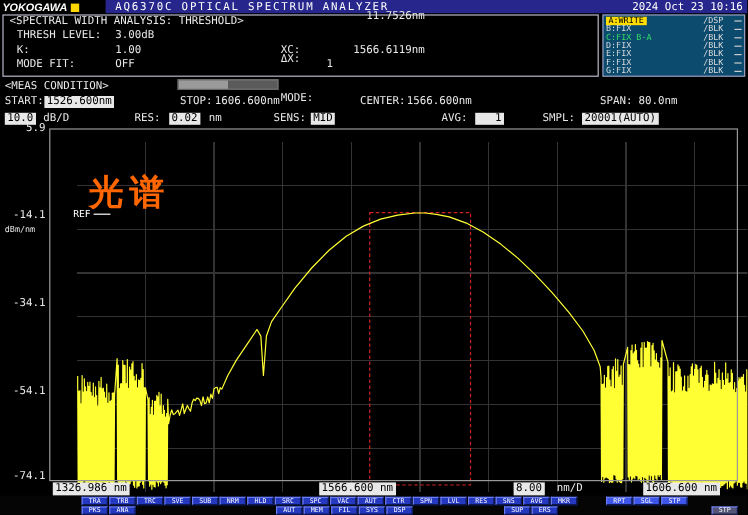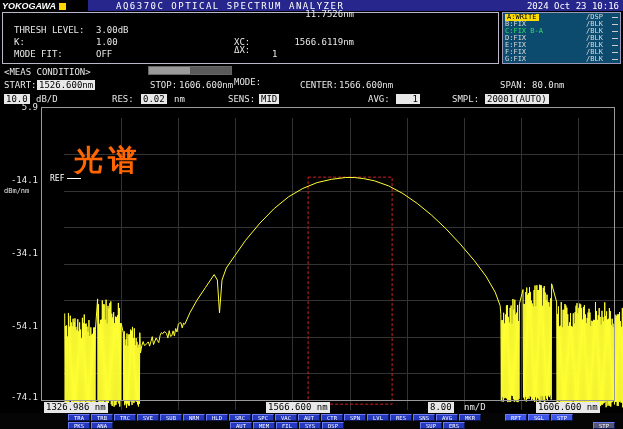--- a/index.html
+++ b/index.html
@@ -3,40 +3,40 @@
 <meta charset="utf-8">
 <style>
   html,body{margin:0;padding:0;background:#000;}
   .screen{position:relative;width:623px;height:429px;background:#000;overflow:hidden;
           font-family:"DejaVu Sans Mono",monospace;color:#e8e8e8;font-size:9px;}
   .abs{position:absolute;white-space:pre;}
   
   .brand{left:2px;top:1px;font:bold italic 9px "Liberation Sans",sans-serif;color:#fff;}
   .brand-mark{display:inline-block;width:7px;height:7px;background:#ffd700;margin-left:3px;vertical-align:-1px;}
   .titlebar{left:88px;top:0;width:535px;height:11px;background:#26268c;}
-  .title-text{left:96px;top:1px;letter-spacing:1.5px;color:#fff;margin-left:20px;}
+  .title-text{left:96px;top:1px;letter-spacing:1.5px;color:#fff;}
   .datetime{right:4px;top:1px;color:#fff;}
   
   .analysis-panel{left:2px;top:12px;width:497px;height:52px;border:1px solid #b8b8c8;background:#000;box-sizing:border-box;}
   .ap-title{left:8px;top:13px;}
   
   .trace-panel{left:502px;top:12px;width:119px;height:52px;background:#0c4a6e;border:1px solid #9a9ab8;box-sizing:border-box;
                display:flex;flex-direction:column;justify-content:space-between;padding:1px 2px;}
   .trace-row{display:flex;align-items:center;font-size:7px;line-height:7px;}
   .trace-name{flex:1;}
   .trace-status{width:26px;color:#ddd;}
   .trace-tick{width:6px;border-top:1px solid #ccc;height:0;}
   
   .sweep-bar{left:148px;top:66px;width:84px;height:9px;background:#9a9a9a;border:1px solid #666;box-sizing:border-box;}
   .sweep-bar-fill{position:absolute;right:0;top:0;height:100%;width:50%;background:#5a5a5a;}
   .inv{background:#e8e8e8;color:#000;padding:0 2px;}
   
   .graph-area{left:42px;top:108px;width:572px;height:292px;outline:1px solid #999;}
   .ylab{width:36px;text-align:right;left:2px;}
-  .ref-marker{left:50px;top:174px;font-size:8px;color:#fff;}
+  .ref-marker{left:61px;top:174px;font-size:8px;color:#fff;}
   .ref-dash{display:inline-block;width:14px;border-top:1px solid #fff;vertical-align:middle;margin-left:3px;}
   .annotation{left:74px;top:141px;font:bold 29px sans-serif;letter-spacing:5px;}
   .scalebox{top:402px;height:11px;line-height:11px;}
   
   .toolbar{left:0;top:413px;width:623px;height:16px;background:#050505;}
   .tb-cluster{position:absolute;display:flex;}
   .tb-btn{display:inline-block;height:7px;line-height:5px;font:5.5px "DejaVu Sans Mono",monospace;
           min-width:22px;padding:0;text-align:center;color:#fff;background:#2438c0;
           border:1px solid #6b7cf0;border-bottom-color:#0e1850;border-right-color:#0e1850;
           margin-right:1px;box-sizing:border-box;cursor:pointer;}
@@ -47,20 +47,21 @@
 <body>
 
 <div class="screen">
 
   <div class="abs brand"><span>YOKOGAWA</span><span class="brand-mark"></span></div>
   <div class="abs titlebar"></div>
   <div class="abs title-text">AQ6370C OPTICAL SPECTRUM ANALYZER</div>
   <div class="abs datetime">2024 Oct 23 10:16</div>
 
   <div class="abs analysis-panel"></div>
+  <div class="abs ap-title">&lt;SPECTRAL WIDTH ANALYSIS: THRESHOLD&gt;</div>
   <div class="abs" style="left:14px;top:25px;">THRESH LEVEL:</div>
   <div class="abs" style="left:96px;top:25px;">3.00dB</div>
   <div class="abs" style="left:234px;top:25px;margin-top:20px;">ΔX:</div>
   <div class="abs" style="left:258px;top:9px;width:96px;text-align:right;">11.7526nm</div>
   <div class="abs" style="left:14px;top:37px;">K:</div>
   <div class="abs" style="left:96px;top:37px;">1.00</div>
   <div class="abs" style="left:234px;top:37px;">XC:</div>
   <div class="abs" style="left:258px;top:37px;width:96px;text-align:right;">1566.6119nm</div>
   <div class="abs" style="left:14px;top:49px;">MODE FIT:</div>
   <div class="abs" style="left:96px;top:49px;">OFF</div>

